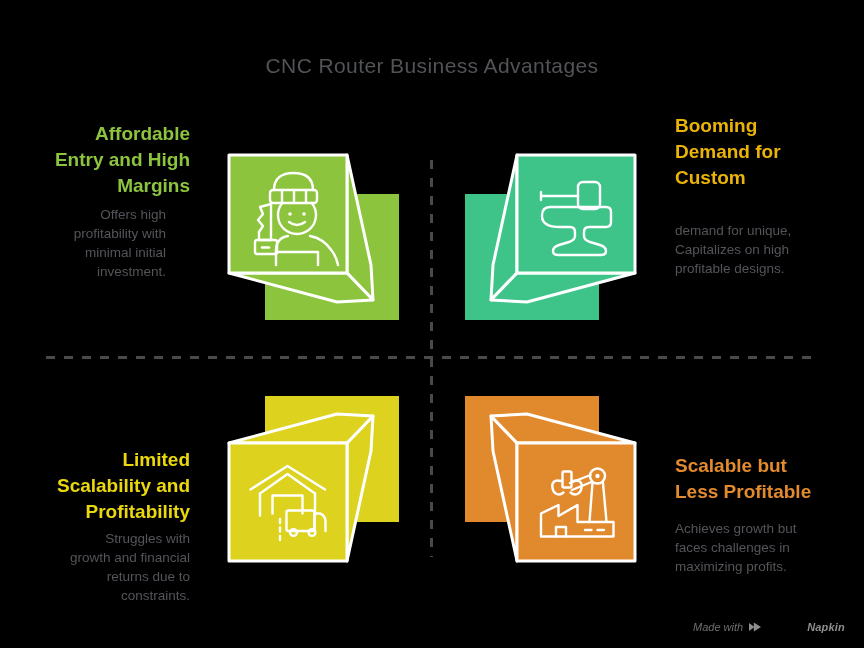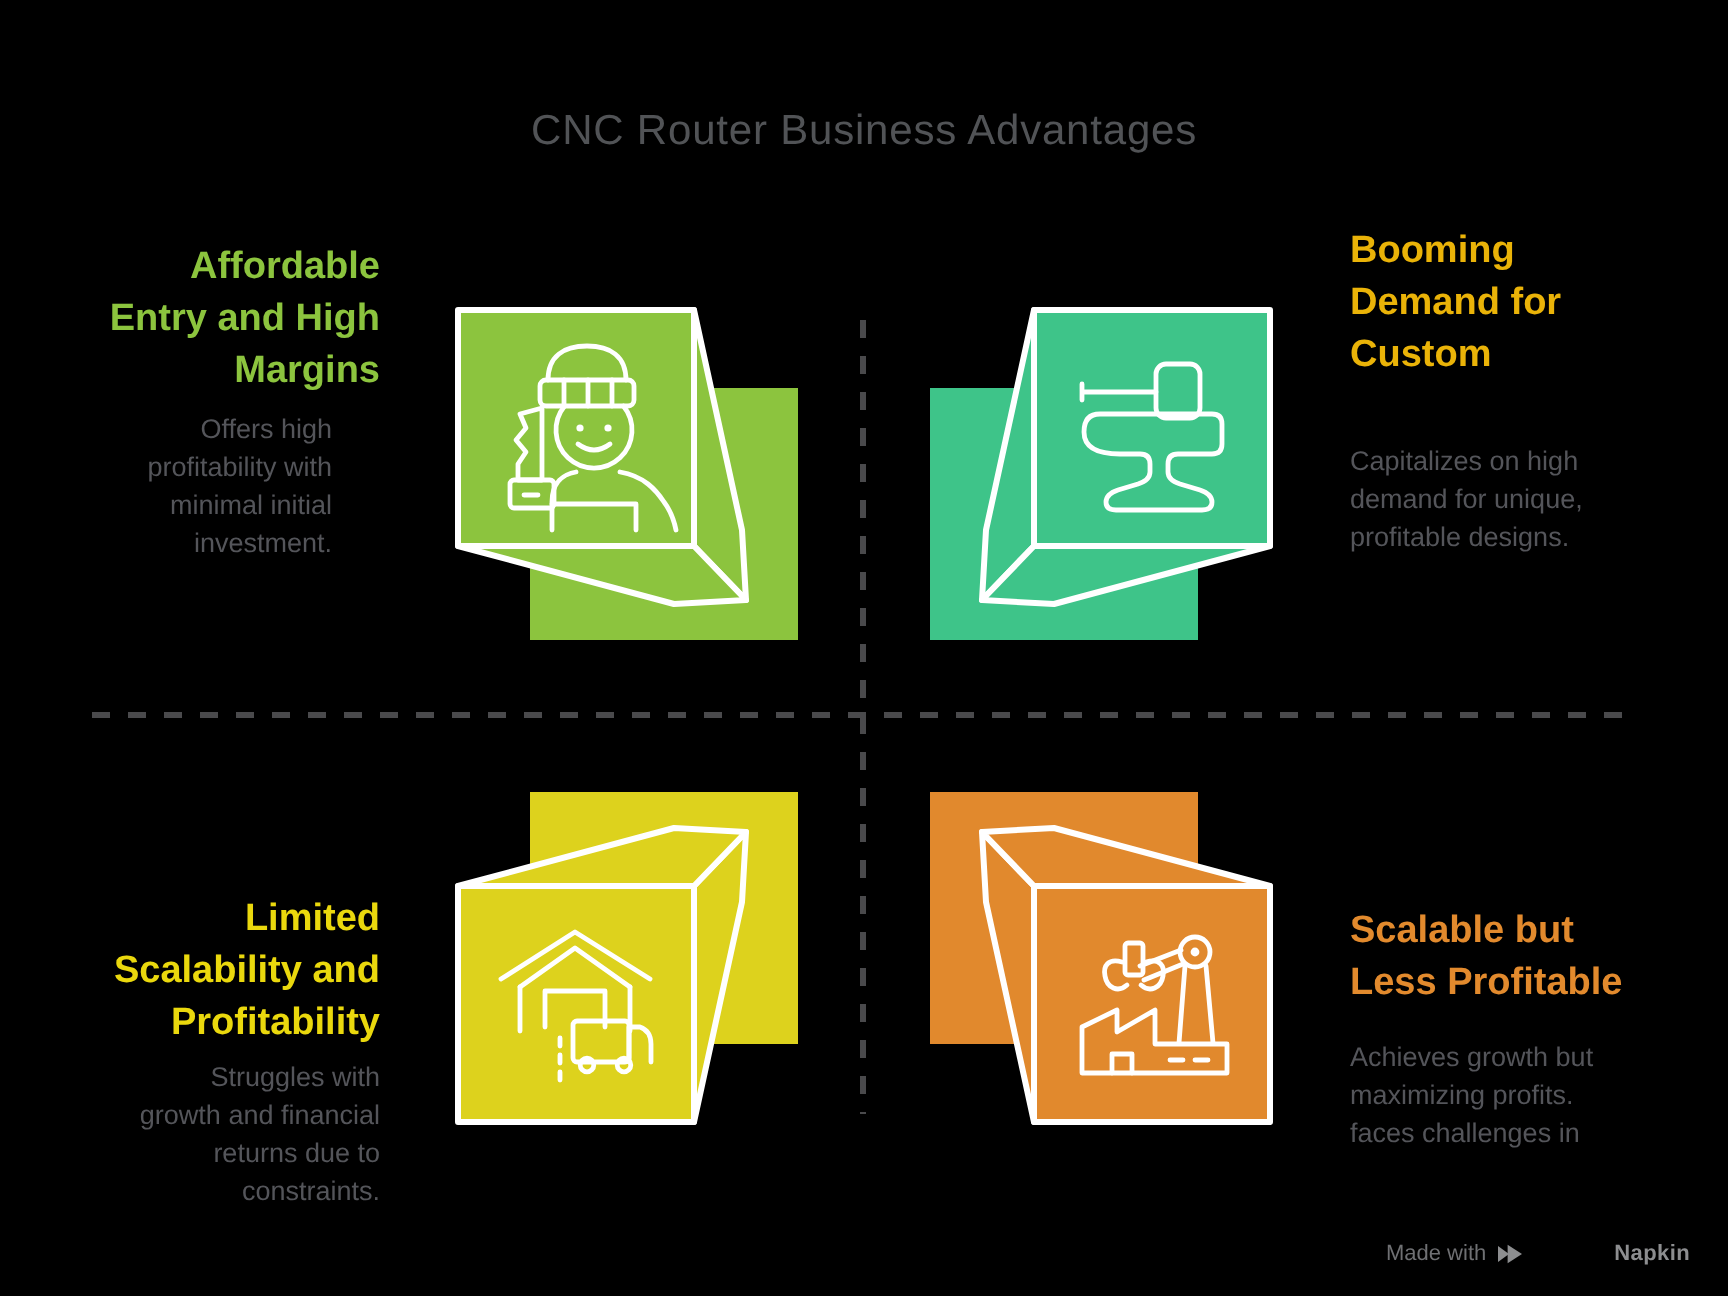--- a/index.html
+++ b/index.html
@@ -22,21 +22,21 @@
   .divider-v{position:absolute;left:430px;top:160px;width:3px;height:397px;
      background:repeating-linear-gradient(180deg,#4a4a4c 0 9px,transparent 9px 18px);}
   .icon{position:absolute;}
   #i-tl{left:226px;top:152px;} #i-tr{left:461px;top:152px;}
   #i-bl{left:226px;top:392px;} #i-br{left:461px;top:392px;}
   .f-lime{fill:#8cc43e}.f-teal{fill:#3ec489}.f-yellow{fill:#ddd21d}.f-orange{fill:#e1892d}
   .edge{stroke:#fff;stroke-width:3;stroke-linejoin:round;}
   .glyph{fill:none;stroke:#fff;stroke-width:2.4;stroke-linecap:round;stroke-linejoin:round;}
   .gdot{fill:#fff;stroke:none;}
   .footer{position:absolute;right:19px;bottom:15px;display:flex;align-items:flex-end;
-          gap:5px;font-size:11px;}
+          gap:5px;font-size:11px;font-style:italic;}
   .made{color:#6f7073;} .brand{color:#8d8e90;font-weight:600;letter-spacing:.2px;margin-left:40px;}
 </style>
 </head>
 <body>
 
 <div id="canvas">
 
   <div class="title">CNC Router Business Advantages</div>
 
   <div class="divider-h"></div>
@@ -53,22 +53,22 @@
     <div>minimal initial</div>
     <div>investment.</div>
   </div>
 
   <div class="heading" id="h-tr">
     <div>Booming</div>
     <div>Demand for</div>
     <div>Custom</div>
   </div>
   <div class="desc" id="d-tr">
+    <div>demand for unique,</div>
     <div>Capitalizes on high</div>
-    <div>demand for unique,</div>
     <div>profitable designs.</div>
   </div>
 
   <div class="heading" id="h-bl">
     <div>Limited</div>
     <div>Scalability and</div>
     <div>Profitability</div>
   </div>
   <div class="desc" id="d-bl">
     <div>Struggles with</div>
@@ -76,22 +76,22 @@
     <div>returns due to</div>
     <div>constraints.</div>
   </div>
 
   <div class="heading" id="h-br">
     <div>Scalable but</div>
     <div>Less Profitable</div>
   </div>
   <div class="desc" id="d-br">
     <div>Achieves growth but</div>
+    <div>faces challenges in</div>
     <div>maximizing profits.</div>
-    <div>faces challenges in</div>
   </div>
 
   <svg class="icon" id="i-tl" width="177" height="172" viewBox="0 0 177 172">
     <rect class="f-lime" x="39" y="42" width="134" height="126"></rect>
     <polygon class="f-lime edge" points="121,3 145,113 147,148 121,121"></polygon>
     <polygon class="f-lime edge" points="3,121 111,150 147,148 121,121"></polygon>
     <rect class="f-lime edge" x="3" y="3" width="118" height="118"></rect>
     <g class="glyph">
       <path d="M48,38 C48,26 56,21 67.5,21 C79,21 87,26 87,38"></path>
       <rect x="44" y="38" width="47" height="13" rx="3"></rect>

